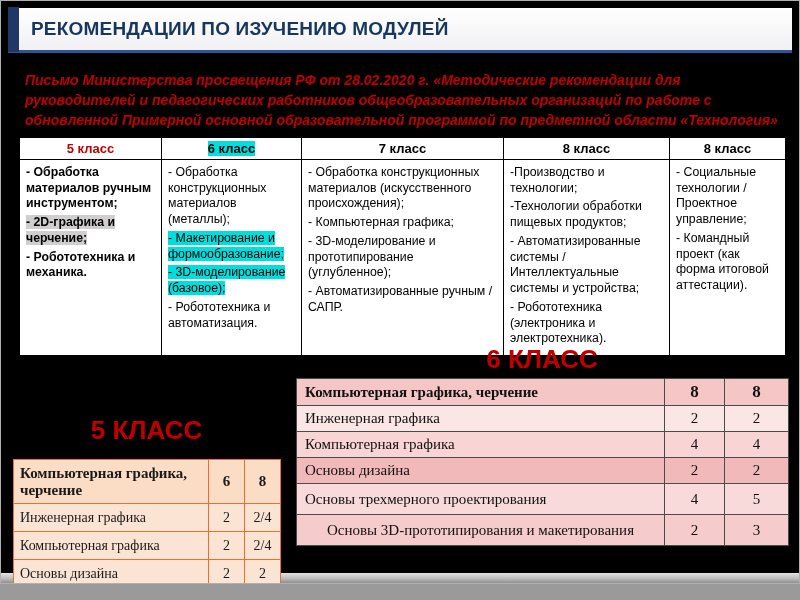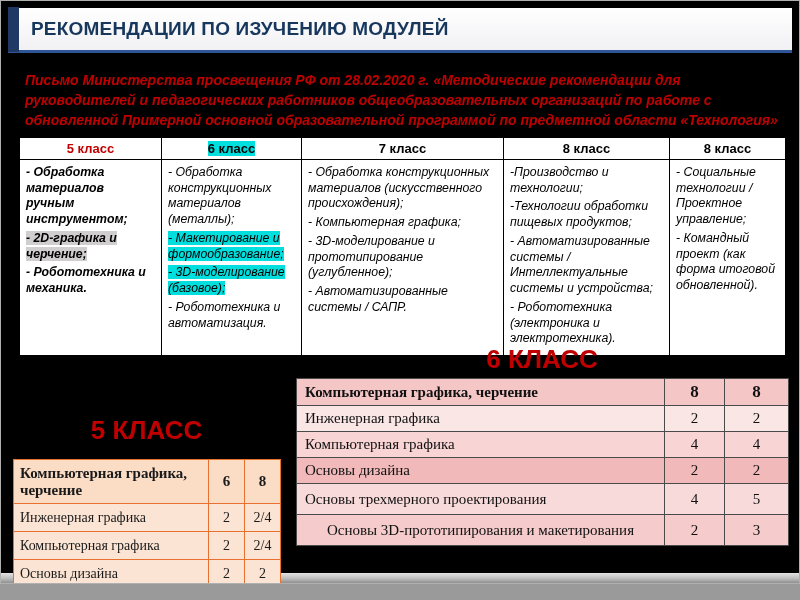--- a/index.html
+++ b/index.html
@@ -45,21 +45,21 @@
   .modules th {
     height:22px; text-align:center; vertical-align:middle;
     font-size:13px; font-weight:bold; color:#000;
   }
   .modules th.red { color:#C00000; }
   .modules td {
     vertical-align:top; padding:5px 6px; height:184px;
     font-size:12.3px; line-height:1.28; color:#000;
   }
   .modules td.c1 { font-weight:bold; }
-  .modules .line { margin-bottom:3px;font-style:italic; }
+  .modules .line { margin-bottom:3px; }
   .hl-cyan { background:#00DEDE; }
   .hl-gray { background:#D0CECE; }
 
   
   .grade-label {
     position:absolute; z-index:2; text-align:center;
     font-size:26px; font-weight:bold; color:#C00000;
   }
   .label5 { left:12px; top:414px; width:267px; }
   .label6 { left:295px; top:343px; width:492px; }
@@ -130,31 +130,31 @@
       <td>
         <div class="line">- Обработка конструкционных материалов (металлы);</div>
         <div class="line"><span class="hl-cyan">- Макетирование и формообразование;</span></div>
         <div class="line"><span class="hl-cyan">- 3D-моделирование (базовое);</span></div>
         <div class="line">- Робототехника и автоматизация.</div>
       </td>
       <td>
         <div class="line">- Обработка конструкционных материалов (искусственного происхождения);</div>
         <div class="line">- Компьютерная графика;</div>
         <div class="line">- 3D-моделирование и прототипирование (углубленное);</div>
-        <div class="line">- Автоматизированные системы / САПР.</div>
+        <div class="line">- Автоматизированные ручным / САПР.</div>
       </td>
       <td>
         <div class="line">-Производство и технологии;</div>
         <div class="line">-Технологии обработки пищевых продуктов;</div>
         <div class="line">- Автоматизированные системы / Интеллектуальные системы и устройства;</div>
         <div class="line">- Робототехника (электроника и электротехника).</div>
       </td>
       <td>
         <div class="line">- Социальные технологии / Проектное управление;</div>
-        <div class="line">- Командный проект (как форма итоговой обновленной).</div>
+        <div class="line">- Командный проект (как форма итоговой аттестации).</div>
       </td>
     </tr>
   </tbody>
     </table>
 
   <div class="grade-label label6">6 КЛАСС</div>
   <div class="grade-label label5">5 КЛАСС</div>
 
   <table class="t5">
     <colgroup>

